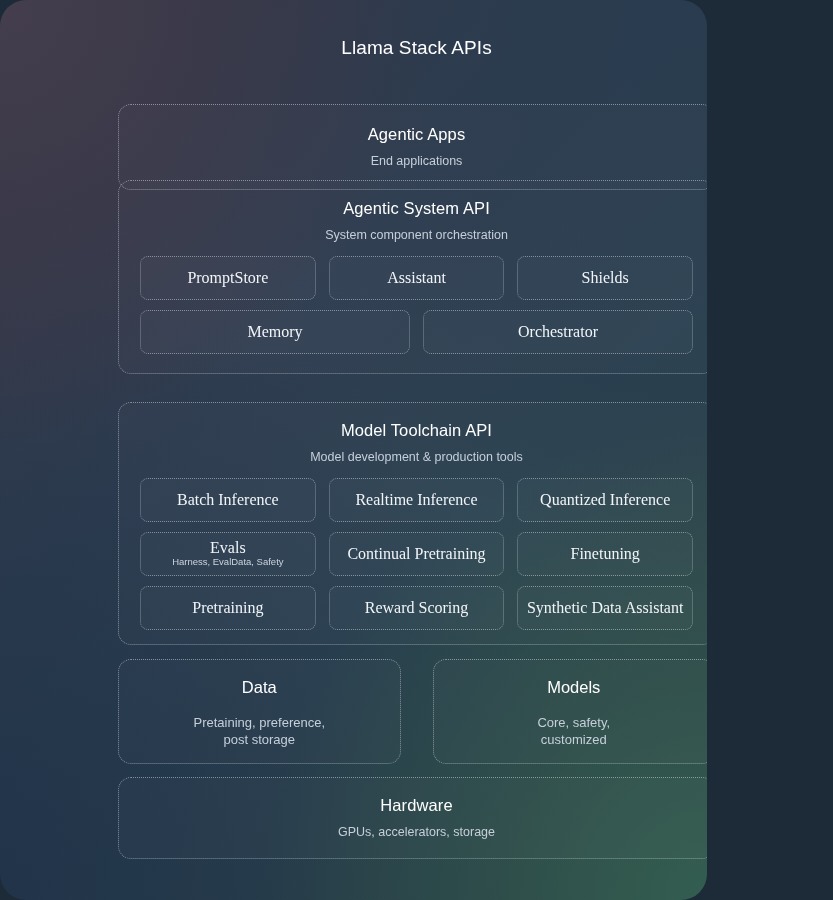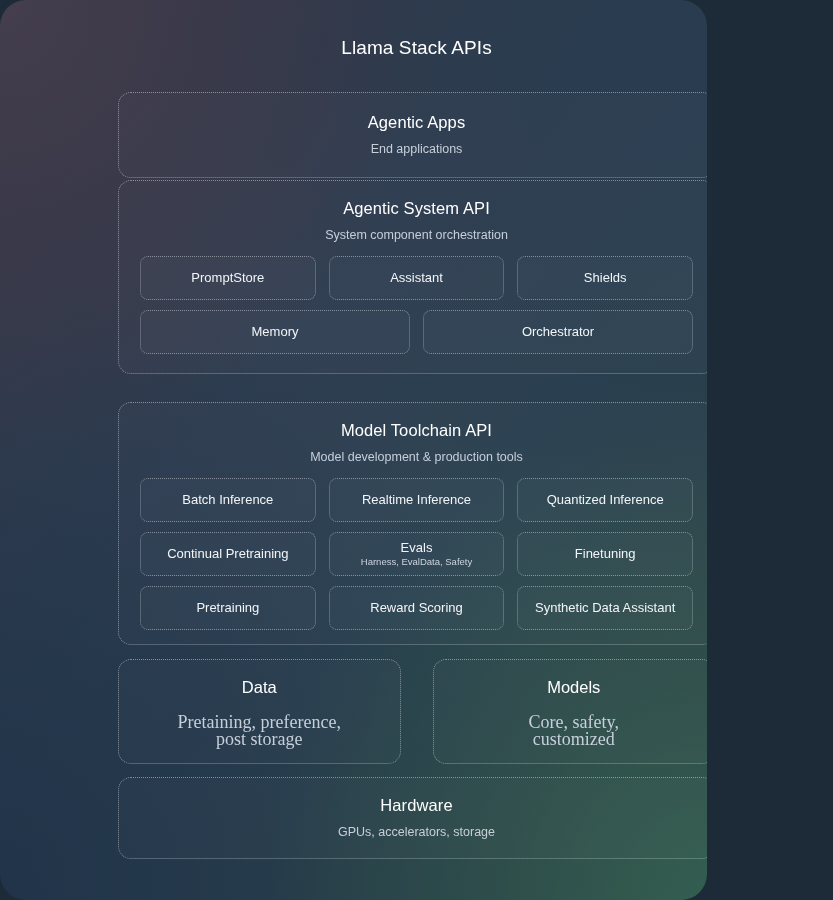--- a/index.html
+++ b/index.html
@@ -103,24 +103,25 @@
     height: 44px;
     display: flex;
     flex-direction: column;
     align-items: center;
     justify-content: center;
     text-align: center;
     padding: 0 6px;
   }
   .chip-label {
     color: #f2f5f8;
-    font-size: 13px;
+    font-size: 16px;
     font-weight: 400;
     line-height: 16px;
     white-space: nowrap;
+    font-family: Liberation Serif, serif;
   }
   .chip-sub {
     color: #ccd4de;
     font-size: 9.5px;
     font-weight: 400;
     line-height: 12px;
     margin-top: 0px;
     white-space: nowrap;
   }
 
@@ -156,36 +157,35 @@
     text-align: center;
   }
   .duo-title {
     color: #ffffff;
     font-size: 16.5px;
     font-weight: 500;
     line-height: 22px;
   }
   .duo-sub {
     color: #c6cfda;
-    font-size: 18px;
+    font-size: 13px;
     font-weight: 400;
     line-height: 17px;
     margin-top: 16px;
-    font-family: Liberation Serif, serif;
   }
 </style>
 </head>
 <body>
 
 <div id="canvas">
   <div id="inner">
 
     <h1 class="page-title">Llama Stack APIs</h1>
 
-    <div class="section" style="top:92px; height:86px;">
+    <div class="section" style="top:104px; height:86px;">
       <div class="simple-body">
         <div class="section-title">Agentic Apps</div>
         <div class="section-sub">End applications</div>
       </div>
     </div>
 
     <div class="section" style="top:180px; height:194px;">
       <div class="section-head">
         <div class="section-title">Agentic System API</div>
         <div class="section-sub">System component orchestration</div>
@@ -225,25 +225,25 @@
           </div>
           <div class="chip">
             <span class="chip-label">Realtime Inference</span>
           </div>
           <div class="chip">
             <span class="chip-label">Quantized Inference</span>
           </div>
         </div>
         <div class="chip-row">
           <div class="chip">
-            <span class="chip-label">Continual Pretraining</span>
-          </div>
-          <div class="chip">
             <span class="chip-label">Evals</span>
             <span class="chip-sub">Harness, EvalData, Safety</span>
+          </div>
+          <div class="chip">
+            <span class="chip-label">Continual Pretraining</span>
           </div>
           <div class="chip">
             <span class="chip-label">Finetuning</span>
           </div>
         </div>
         <div class="chip-row">
           <div class="chip">
             <span class="chip-label">Pretraining</span>
           </div>
           <div class="chip">

